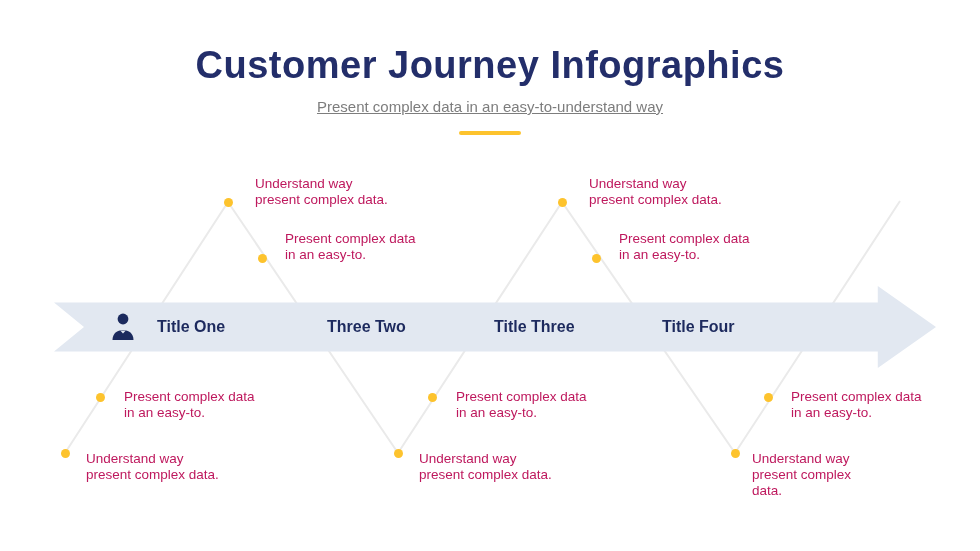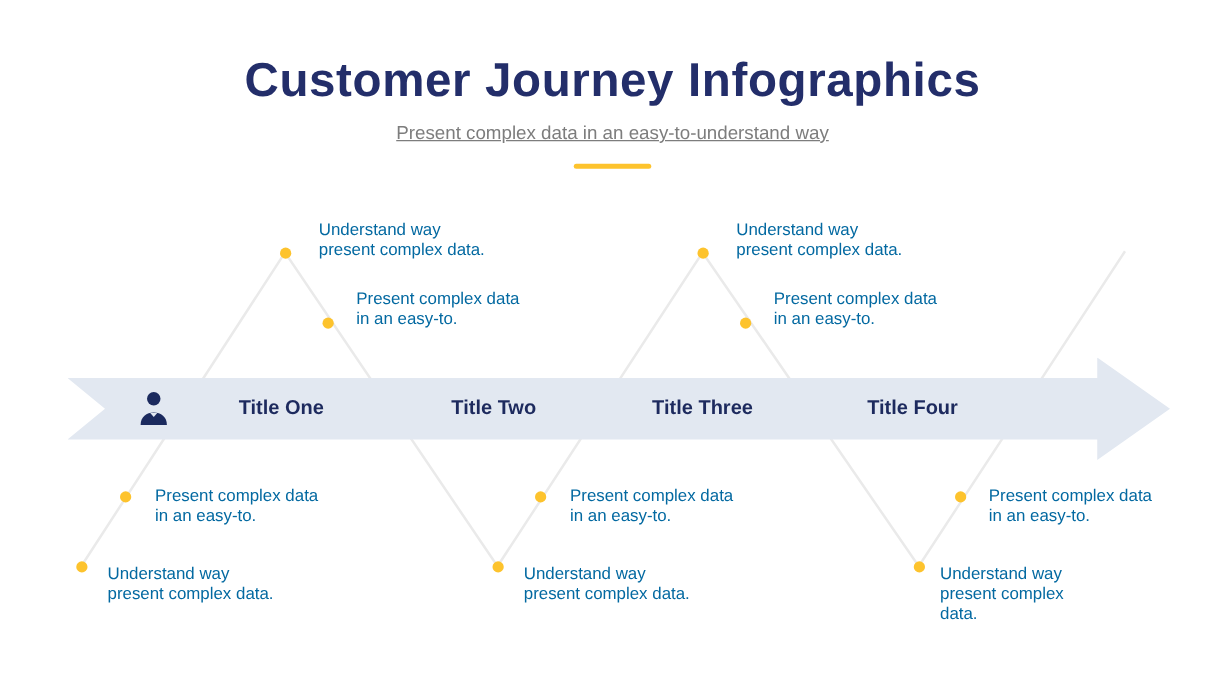--- a/index.html
+++ b/index.html
@@ -27,29 +27,29 @@
     width:62px;height:4px;background:#fdc32d;border-radius:2px;
   }
   .arrow{
     position:absolute;left:54px;top:286px;width:882px;height:82px;
     background:#e2e8f1;
     clip-path:polygon(0% 20%, 93.4% 20%, 93.4% 0%, 100% 50%, 93.4% 100%, 93.4% 80%, 0% 80%, 3.4% 50%);
   }
   .person{position:absolute;left:108px;top:311px;}
   .tl-title{
     position:absolute;top:318px;width:136px;
-    text-align:center;font-size:16px;font-weight:700;color:#1d2a5e;
+    font-size:16px;font-weight:700;color:#1d2a5e;
   }
   .dot{
     position:absolute;width:9px;height:9px;border-radius:50%;
     background:#fdc32d;
   }
   .note{
     position:absolute;
-    font-size:13.5px;line-height:1.2;color:#0369a1;
+    font-size:13.5px;line-height:1.2;color:#be185d;
     white-space:pre-line;
   }
 </style>
 </head>
 <body>
 
 <div class="slide">
 
   <svg class="zigzag" width="980" height="551" viewBox="0 0 980 551">
     <polyline points="65,453 228,202 398,453 562,202 735,453 900,201" fill="none" stroke="#eaeaea" stroke-width="2"></polyline>
@@ -61,21 +61,21 @@
 
   <div class="arrow"></div>
 
   <svg class="person" width="30" height="32" viewBox="0 0 30 32">
     <circle cx="15" cy="8" r="5.4" fill="#1b2a5e"></circle>
     <path d="M4.5 29 c0-6.6 4.7-10 10.5-10 s10.5 3.4 10.5 10 z" fill="#1b2a5e"></path>
     <polygon points="15,22.5 12.2,19.4 17.8,19.4" fill="#e2e8f1"></polygon>
   </svg>
 
   <div class="tl-title" style="left:157px">Title One</div>
-  <div class="tl-title" style="left:327px">Title Two</div>
+  <div class="tl-title" style="left:327px">Three Two</div>
   <div class="tl-title" style="left:662px">Title Four</div>
   <div class="tl-title" style="left:494px">Title Three</div>
 
   <span class="dot" style="left:224px;top:198px"></span>
   <span class="dot" style="left:258px;top:254px"></span>
   <span class="dot" style="left:558px;top:198px"></span>
   <span class="dot" style="left:592px;top:254px"></span>
   <span class="dot" style="left:96px;top:393px"></span>
   <span class="dot" style="left:61px;top:449px"></span>
   <span class="dot" style="left:428px;top:393px"></span>

